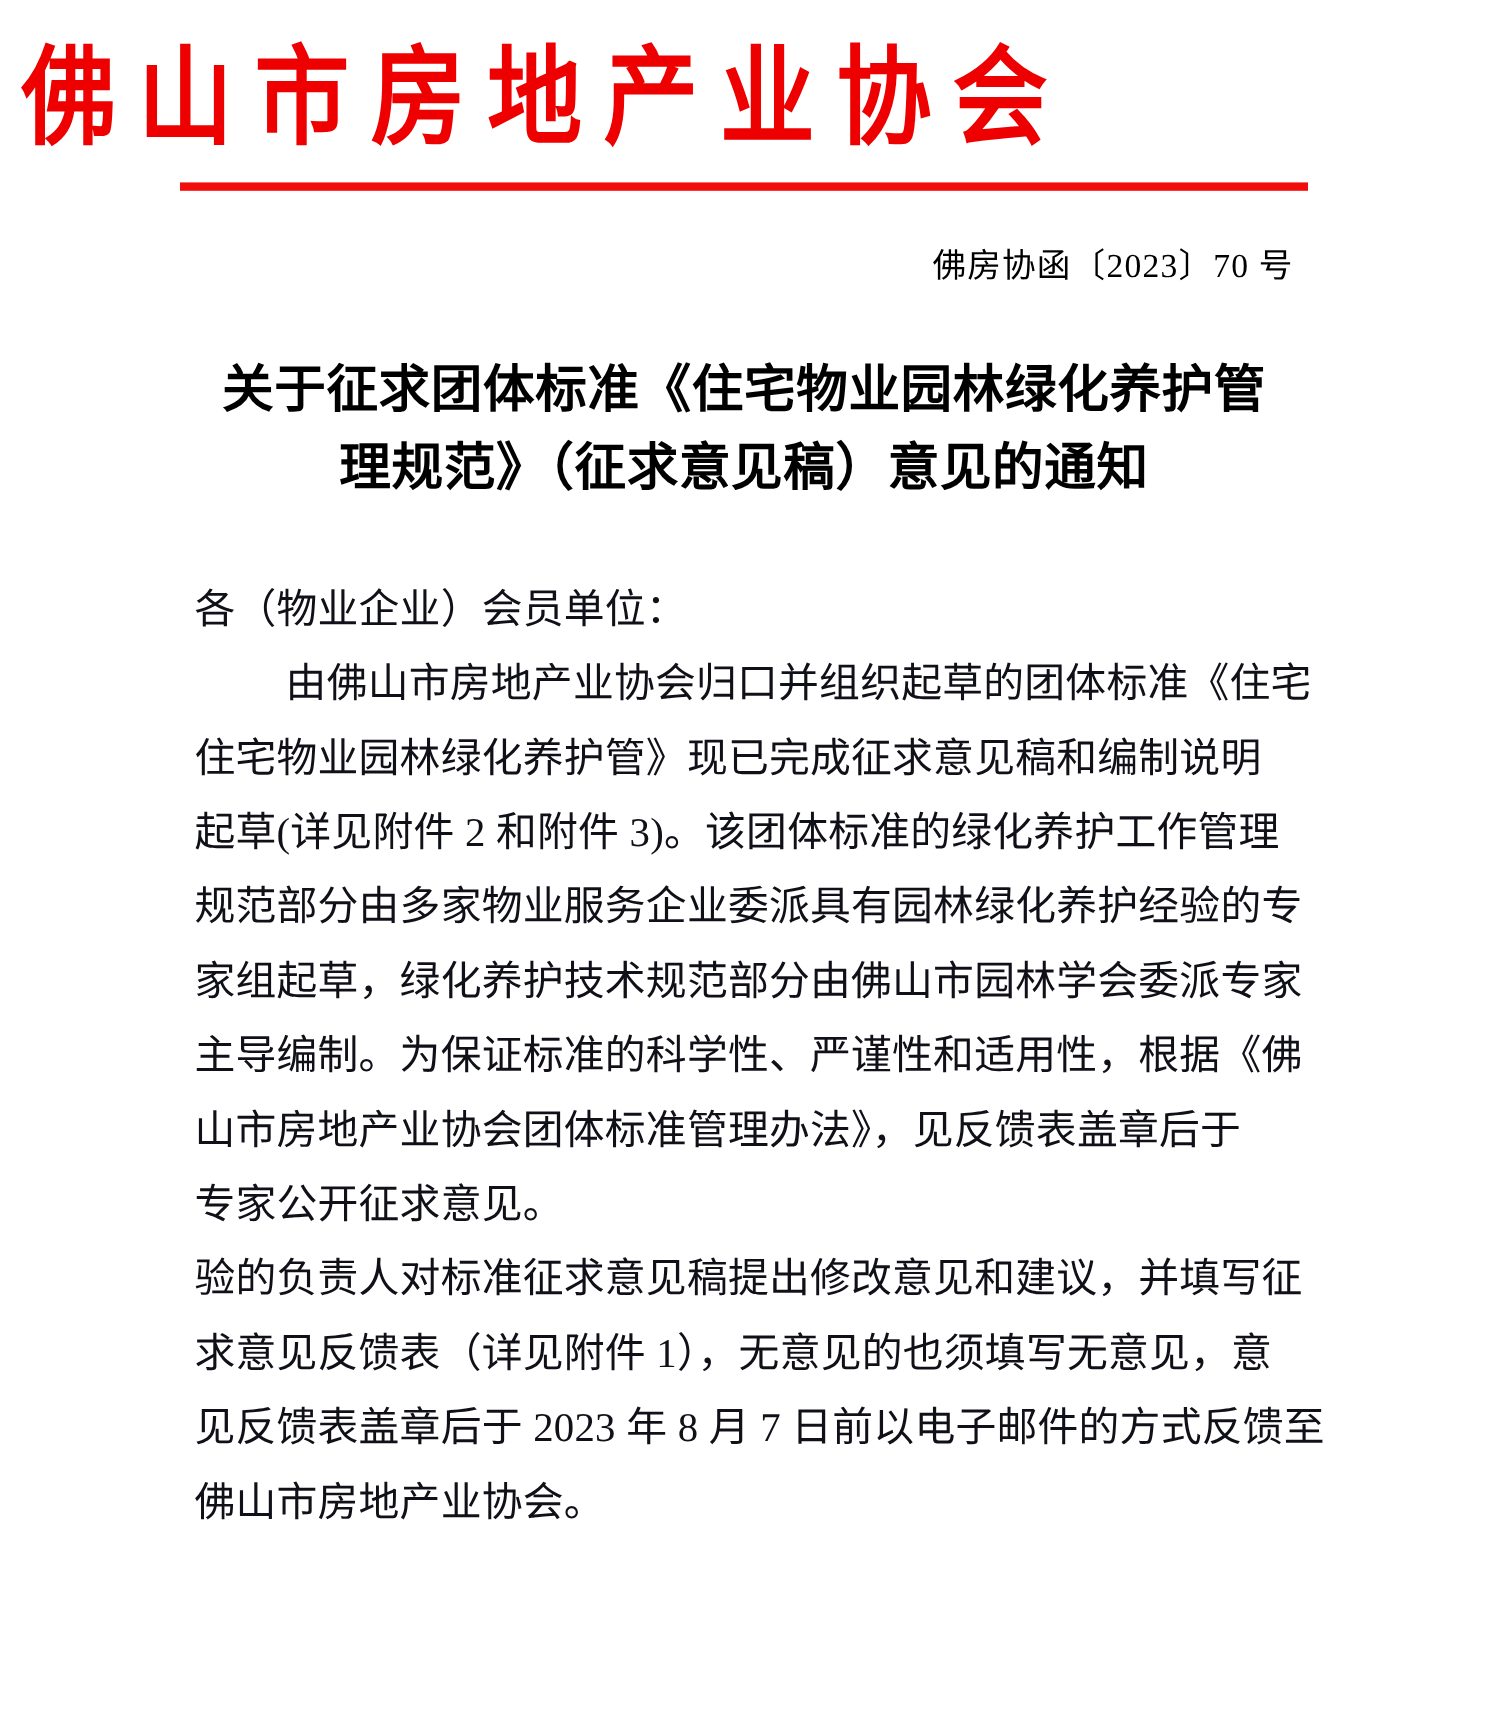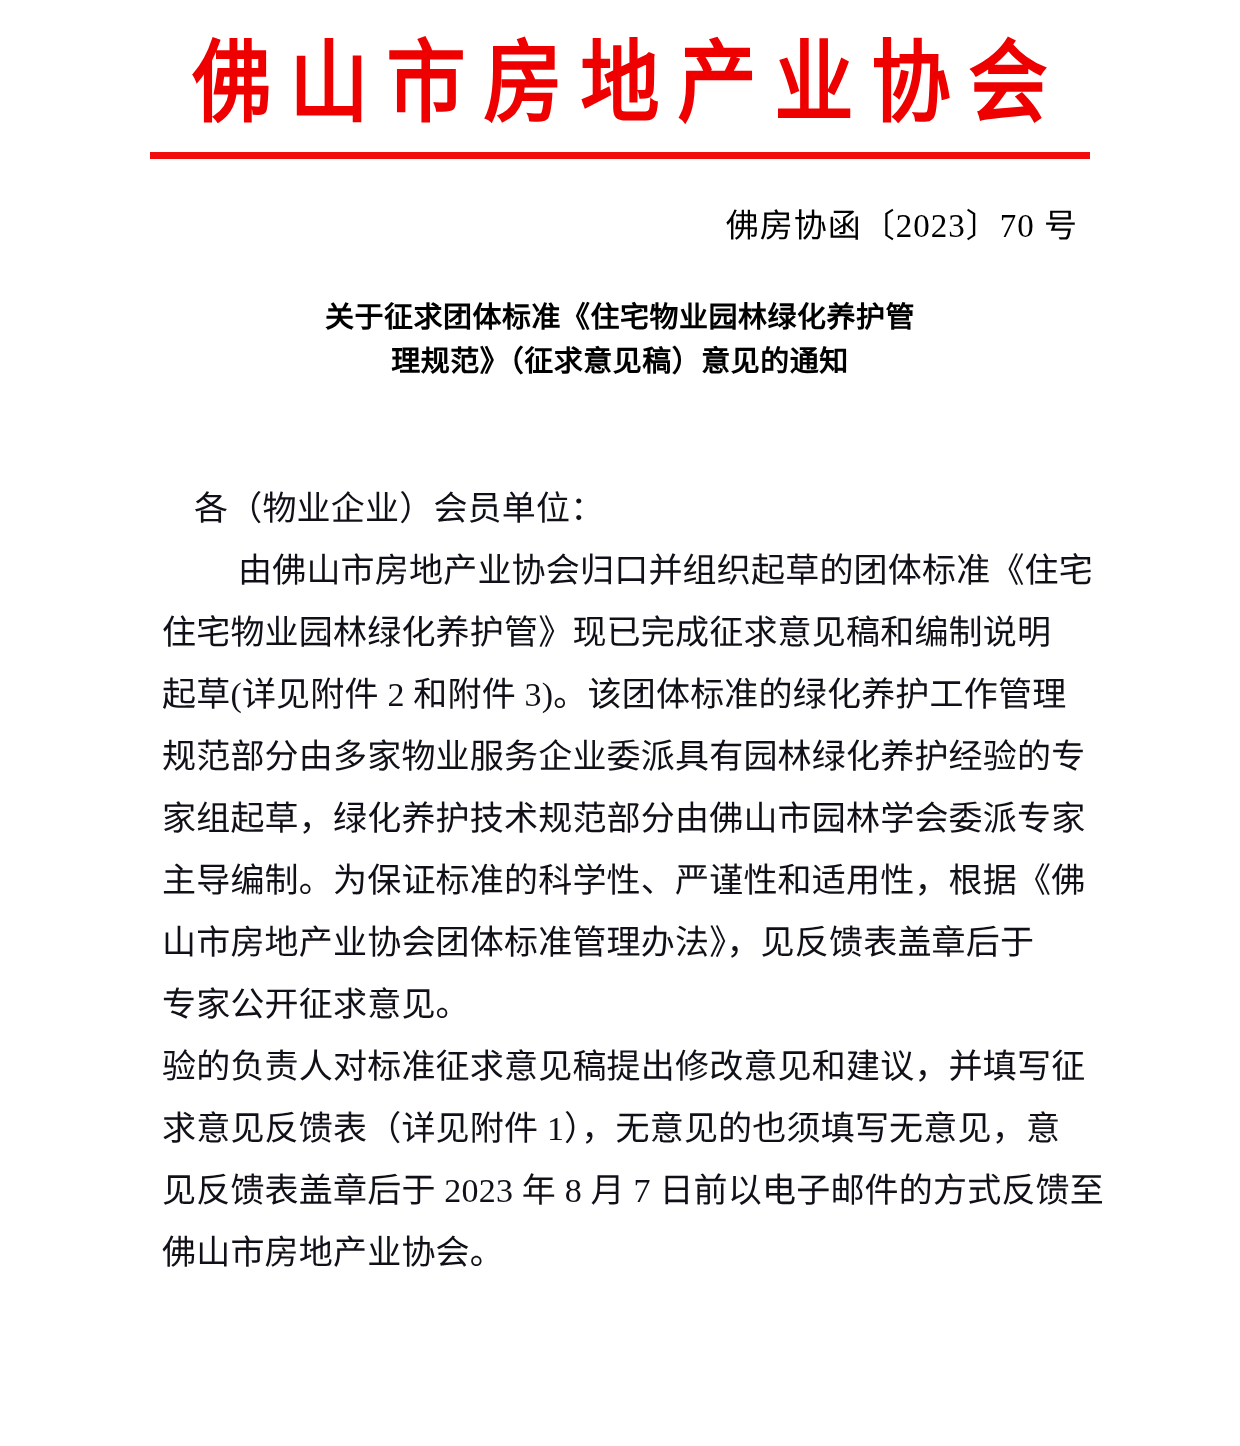--- a/index.html
+++ b/index.html
@@ -23,21 +23,20 @@
     overflow: hidden;
     box-sizing: border-box;
   }
 
   
   .letterhead {
     position: absolute;
     left: 0;
     top: 34px;
     width: 1240px;
-    text-align: center;
   }
   .letterhead-title {
     font-family: "Liberation Serif", "DejaVu Serif", serif;
     font-size: 79px;
     font-weight: bold;
     line-height: 1.12;
     color: #ee0000;
     letter-spacing: 18px;
     text-indent: 18px;
     white-space: nowrap;
@@ -53,37 +52,37 @@
     background: #f20d0d;
   }
 
   
   .doc-number {
     position: absolute;
     left: 160px;
     top: 204px;
     width: 918px;
     text-align: right;
-    font-size: 33px;
+    font-size: 28px;
     line-height: 1.35;
     letter-spacing: 1px;
     font-family: "Liberation Serif", "DejaVu Serif", serif;
     white-space: nowrap;
   }
 
   
   .doc-title {
     position: absolute;
     left: 160px;
     top: 296px;
     width: 920px;
     text-align: center;
-    font-family: Liberation Serif, serif;
+    font-family: Liberation Mono, monospace;
     font-weight: bold;
-    font-size: 29px;
+    font-size: 43px;
     line-height: 1.5;
     letter-spacing: 0.5px;
   }
   .doc-title .tline {
     display: block;
     white-space: nowrap;
   }
 
   
   .body-block {
@@ -95,21 +94,20 @@
   .body-line {
     font-family: "Liberation Serif", "DejaVu Serif", serif;
     font-size: 34px;
     line-height: 62px;
     letter-spacing: 0.2px;
     white-space: nowrap;
     color: #101018;
   }
   .salutation {
     margin-bottom: 0;
-    margin-left: 32px;
   }
   .indent-2 {
     padding-left: 76px;
   }
   .gap-before {
     margin-top: 0px;
   }
 </style>
 </head>
 <body>

